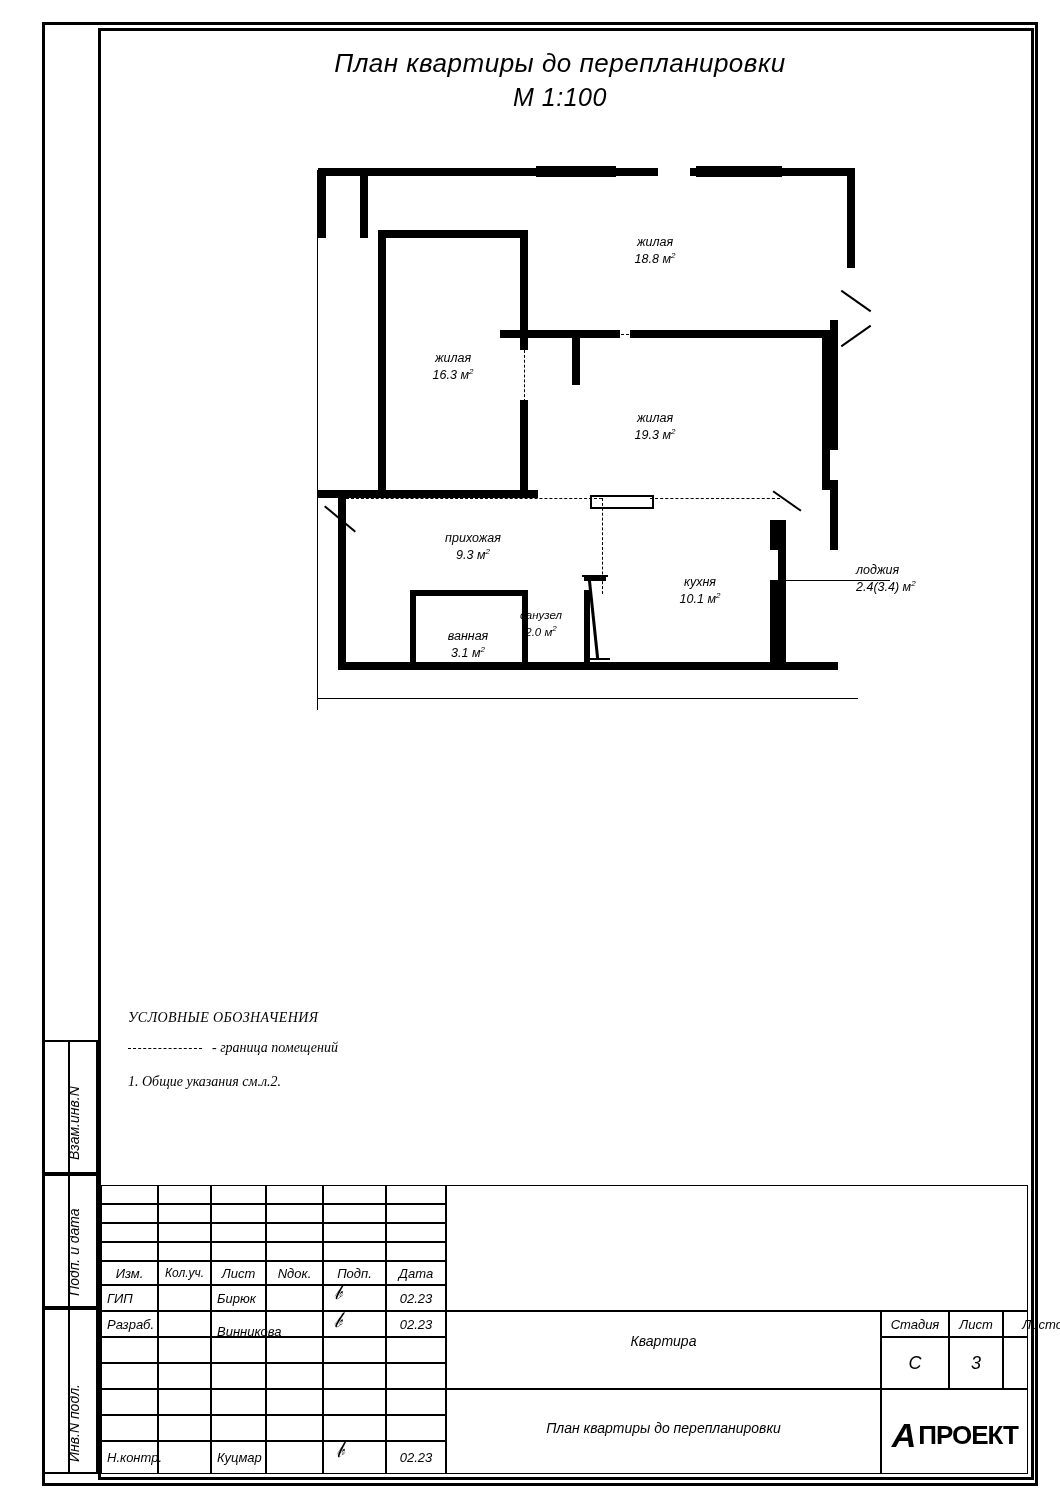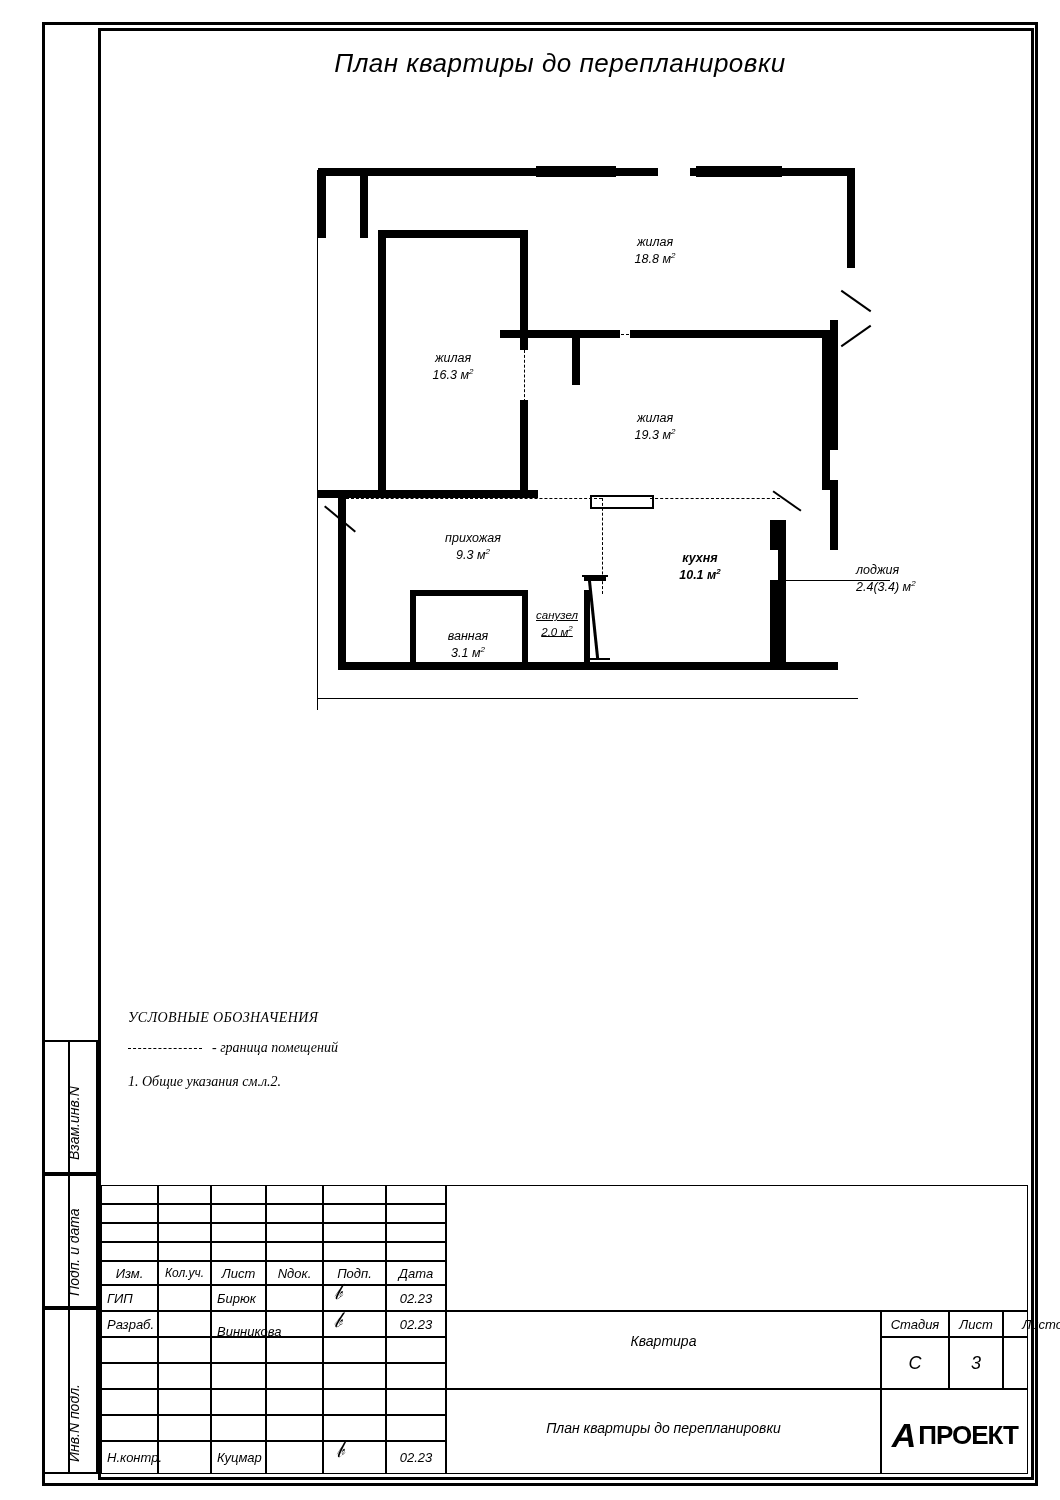--- a/index.html
+++ b/index.html
@@ -51,20 +51,21 @@
 </head>
 <body>
 
 <div class="sheet">
 
   <div class="outer-border"></div>
   <div class="inner-border"></div>
 
   <div class="title-block">
     <div>План квартиры до перепланировки</div>
+    <div class="l2">М 1:100</div>
   </div>
 
   <div class="side-col" style="left:42px;top:1040px;width:56px;height:134px;"></div>
   <div class="side-col" style="left:42px;top:1040px;width:28px;height:134px;"></div>
   <div class="side-label" style="left:66px;top:1160px;">Взам.инв.N</div>
 
   <div class="side-col" style="left:42px;top:1174px;width:56px;height:134px;"></div>
   <div class="side-col" style="left:42px;top:1174px;width:28px;height:134px;"></div>
   <div class="side-label" style="left:66px;top:1296px;">Подп. и дата</div>
 
@@ -144,31 +145,31 @@
     <div class="room" style="left:290px;top:260px;width:130px;">
       <div>жилая</div>
       <div class="area"><span>19.3 м</span><sup>2</sup></div>
     </div>
 
     <div class="room" style="left:108px;top:380px;width:130px;">
       <div>прихожая</div>
       <div class="area"><span>9.3 м</span><sup>2</sup></div>
     </div>
 
-    <div class="room" style="left:340px;top:400px;width:120px;font-weight:bold;">
+    <div class="room" style="left:340px;top:424px;width:120px;">
       <div>кухня</div>
       <div class="area"><span>10.1 м</span><sup>2</sup></div>
     </div>
 
     <div class="room" style="left:118px;top:478px;width:100px;">
       <div>ванная</div>
       <div class="area"><span>3.1 м</span><sup>2</sup></div>
     </div>
 
-    <div class="room" style="left:224px;top:458px;width:66px;font-size:11.5px;text-decoration:underline;">
+    <div class="room" style="left:208px;top:458px;width:66px;font-size:11.5px;">
       <div>санузел</div>
       <div class="area" style="font-size:11.5px;"><span>2.0 м</span><sup>2</sup></div>
     </div>
 
     <div class="room" style="left:556px;top:412px;width:130px;text-align:left;">
       <div>лоджия</div>
       <div class="area"><span>2.4(3.4) м</span><sup>2</sup></div>
     </div>
   </div>
 

